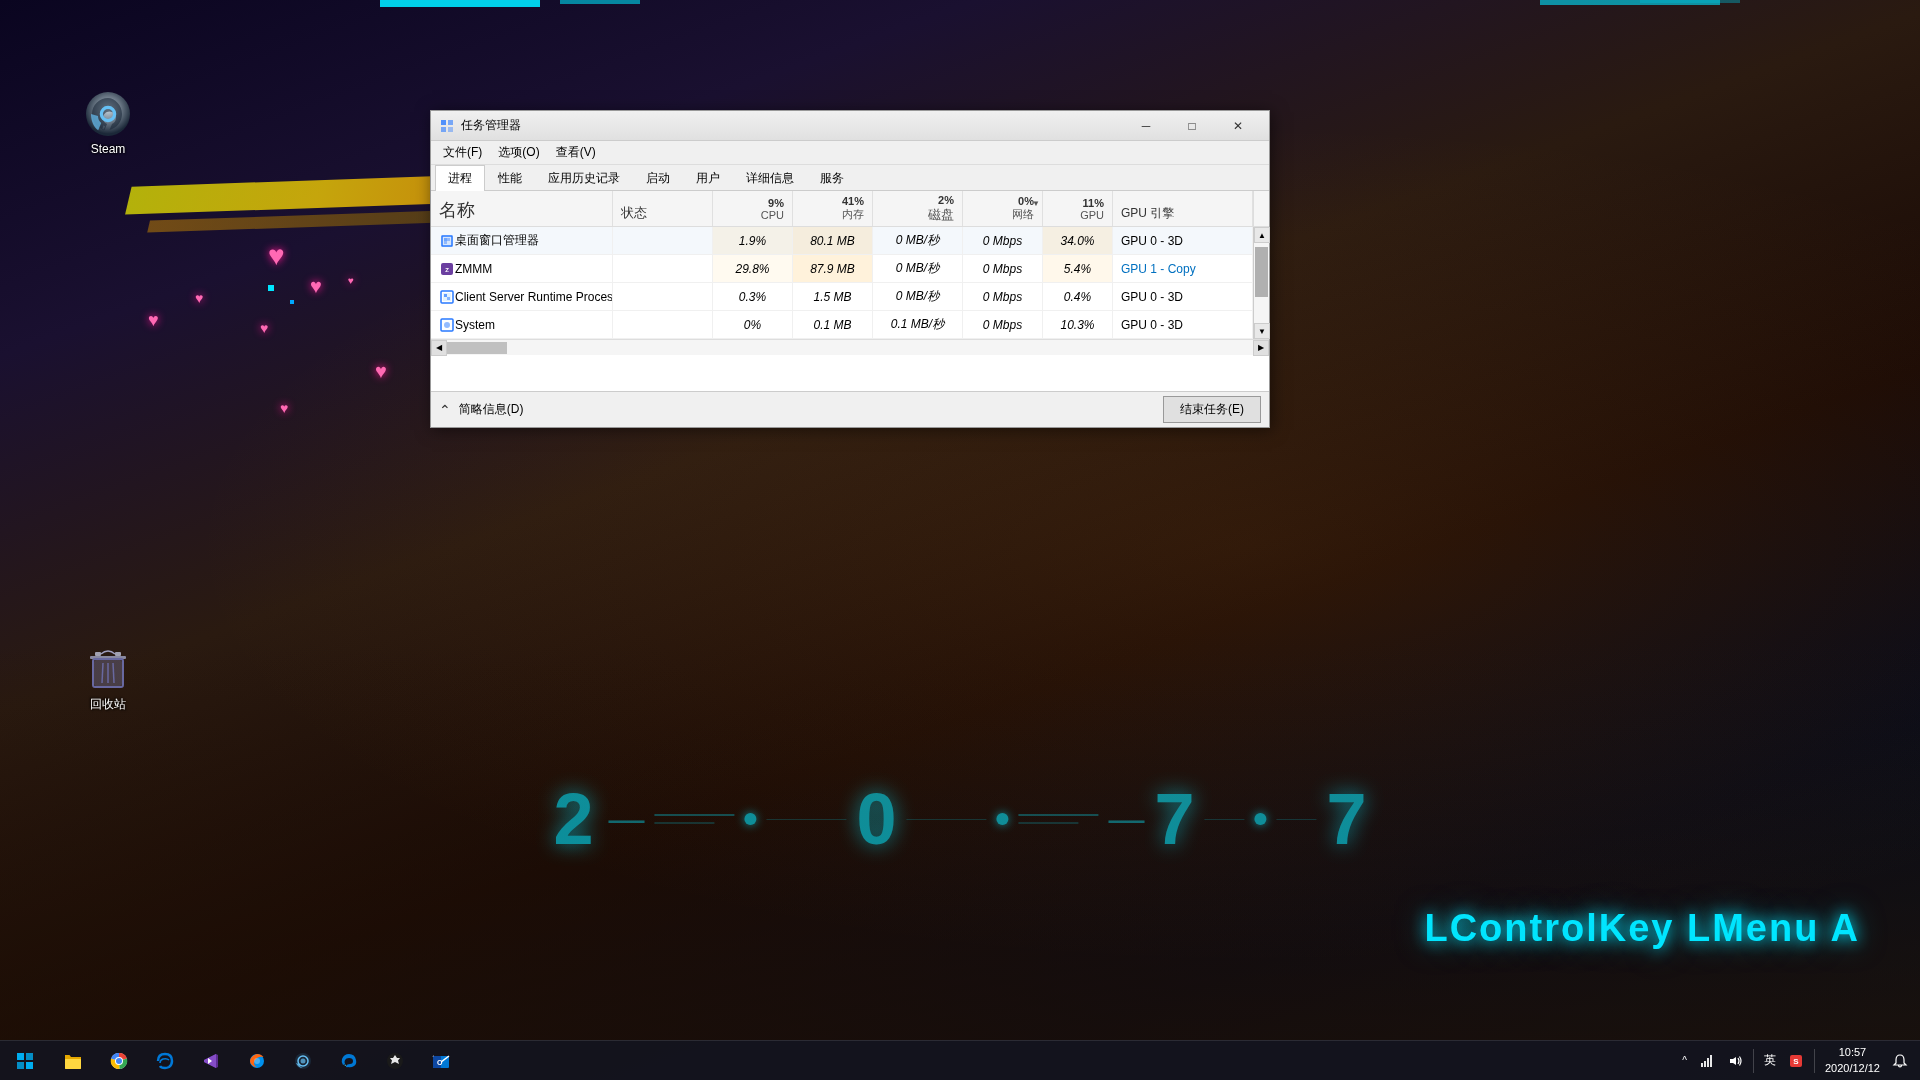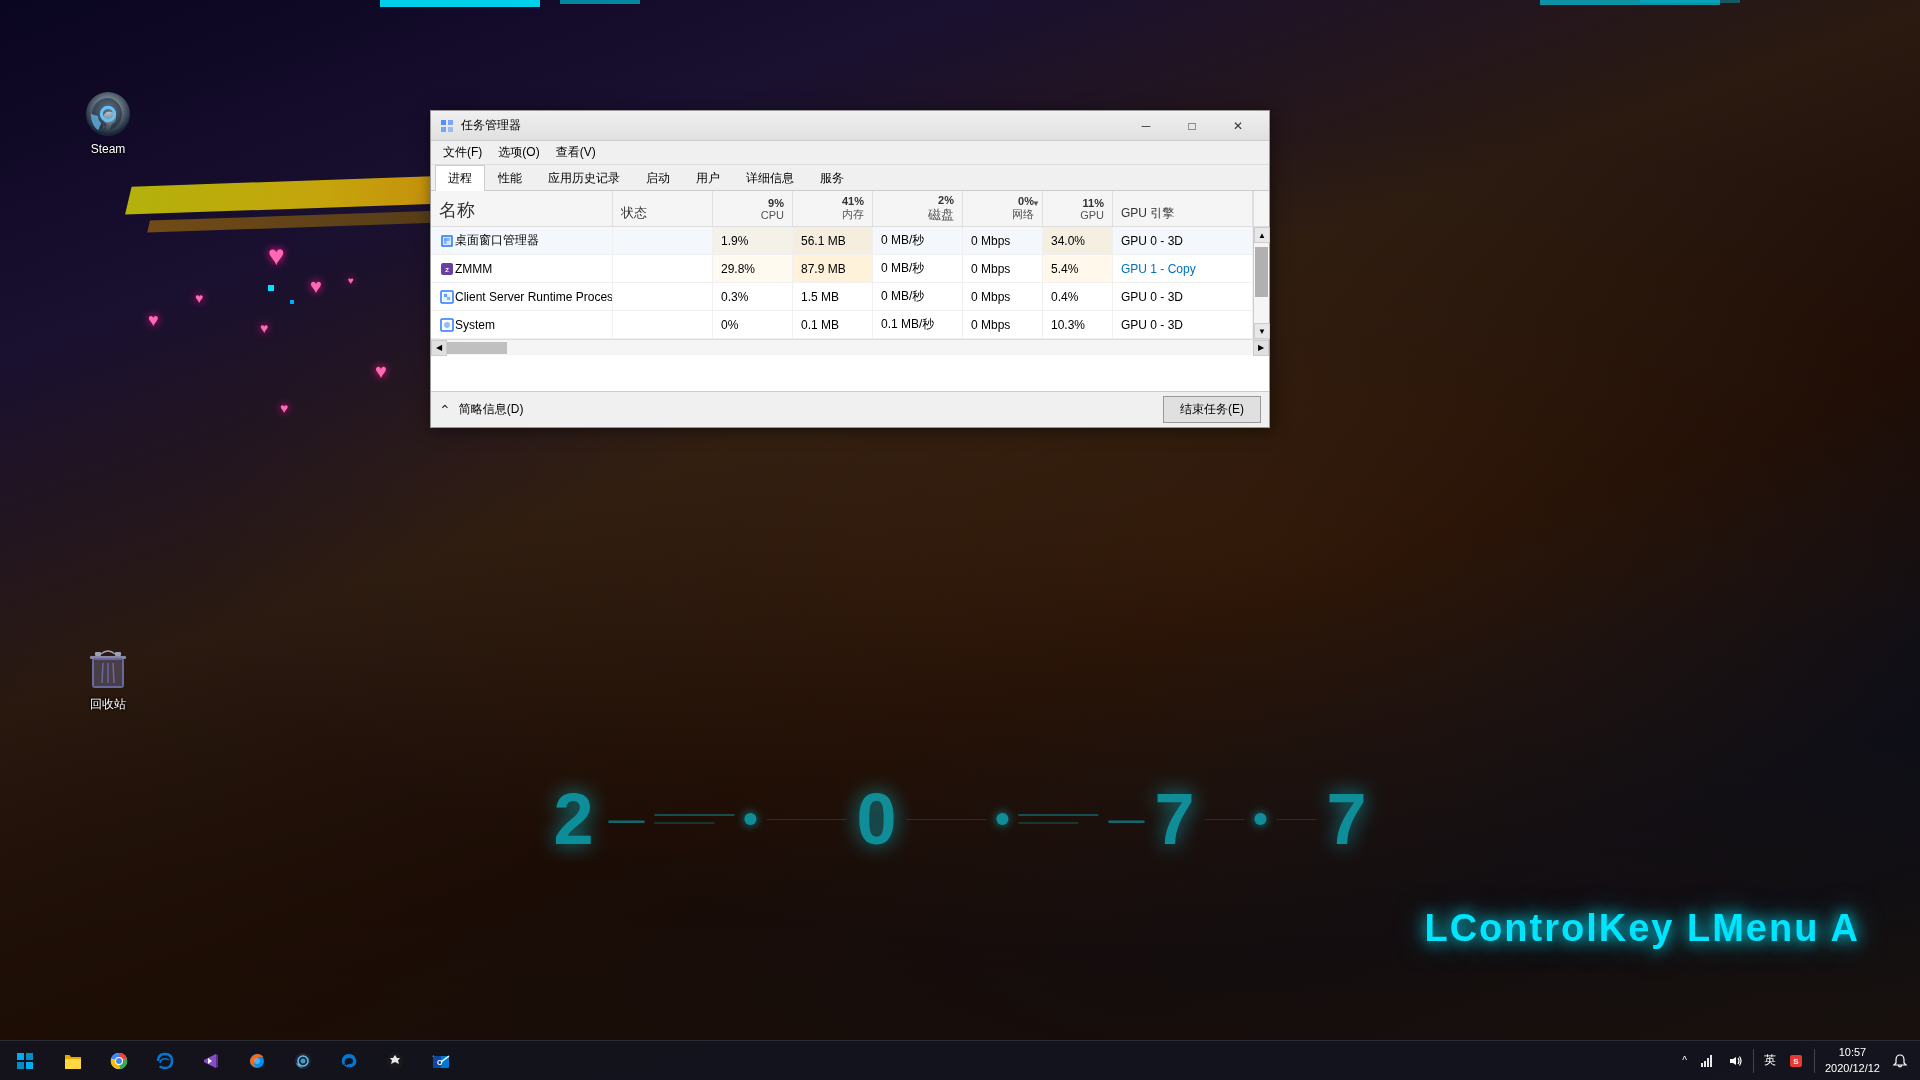--- a/index.html
+++ b/index.html
@@ -248,21 +248,21 @@
       font-size: 12px;
       color: #000;
       border-right: 1px solid #f0f0f0;
       height: 100%;
       display: flex;
       align-items: center;
       white-space: nowrap;
       overflow: hidden;
     }
     .tm-cell:last-child { border-right: none; }
-    .tm-cell.right { justify-content: flex-start; }
+    .tm-cell.right { justify-content: center; font-style: italic; }
     .tm-cell.blue { color: #0070c0; }
     .tm-cell.name-cell { gap: 0; }
 
     .proc-icon {
       width: 16px;
       height: 16px;
       display: flex;
       align-items: center;
       justify-content: center;
       flex-shrink: 0;
@@ -558,21 +558,21 @@
               <rect x="4" y="7" width="3" height="3" fill="#2979ff" opacity="0.4"></rect>
             </svg>
           </div>
           <span>桌面窗口管理器</span>
         </div>
         <div class="tm-cell"></div>
         <div class="tm-cell right" style="background:rgba(255,165,0,0.08);">
             <span>1.9%</span>
           </div>
         <div class="tm-cell right" style="background:rgba(255,165,0,0.12);">
-            <span>56.1 MB</span>
+            <span>80.1 MB</span>
           </div>
         <div class="tm-cell right">
             <span>0 MB/秒</span>
           </div>
         <div class="tm-cell right">
             <span>0 Mbps</span>
           </div>
         <div class="tm-cell right" style="background:rgba(255,165,0,0.1);">
             <span>34.0%</span>
           </div>

